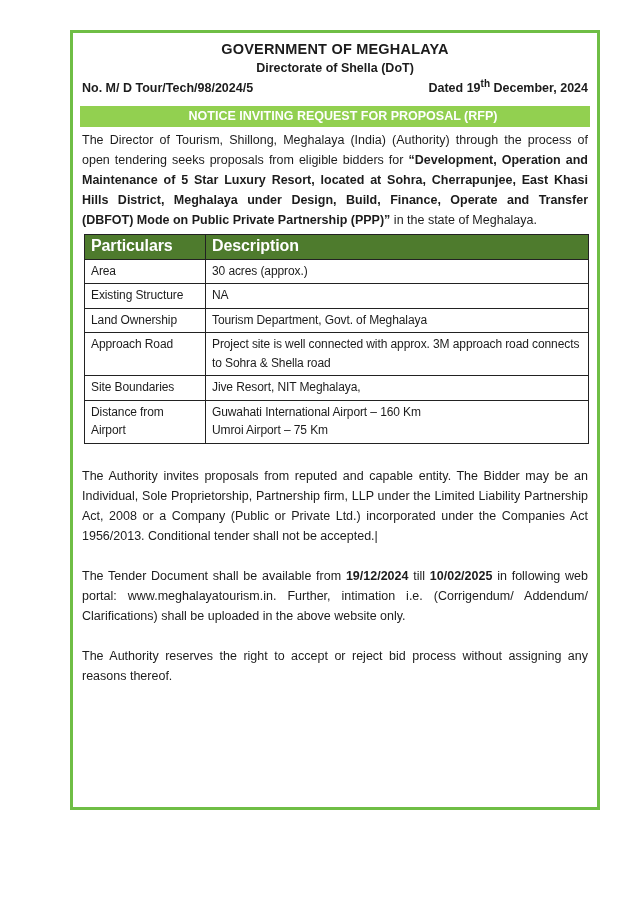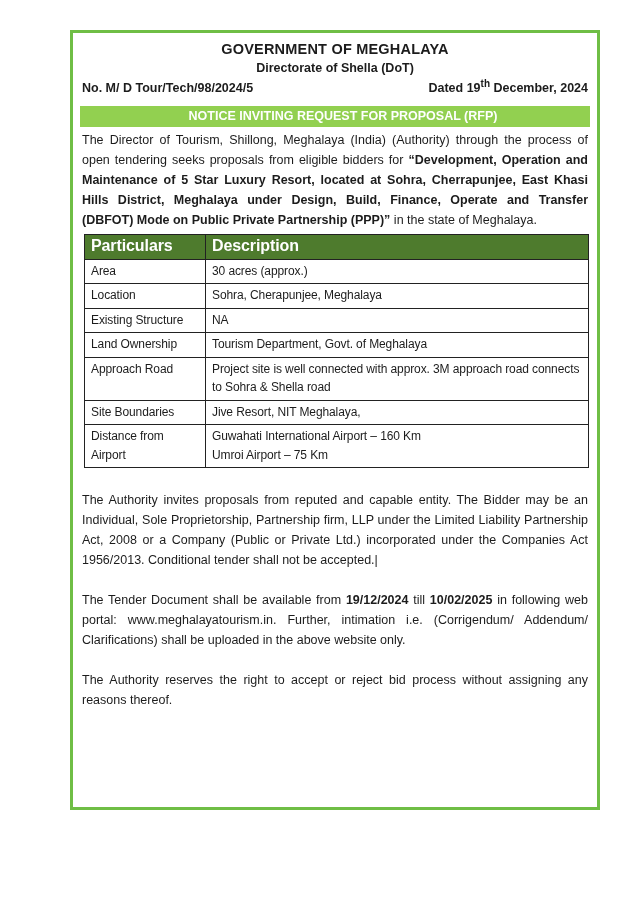--- a/index.html
+++ b/index.html
@@ -115,24 +115,20 @@
           <th class="col-part">Particulars</th>
           <th class="col-desc">Description</th>
         </tr>
       </thead>
       <tbody>
           <tr>
             <td class="col-part">Area</td>
             <td class="col-desc">30 acres (approx.)</td>
           </tr>
           <tr>
-            <td class="col-part">Location</td>
-            <td class="col-desc">Sohra, Cherapunjee, Meghalaya</td>
-          </tr>
-          <tr>
             <td class="col-part">Existing Structure</td>
             <td class="col-desc">NA</td>
           </tr>
           <tr>
             <td class="col-part">Land Ownership</td>
             <td class="col-desc">Tourism Department, Govt. of Meghalaya</td>
           </tr>
           <tr>
             <td class="col-part">Approach Road</td>
             <td class="col-desc">Project site is well connected with approx. 3M approach road connects to Sohra &amp; Shella road</td>

